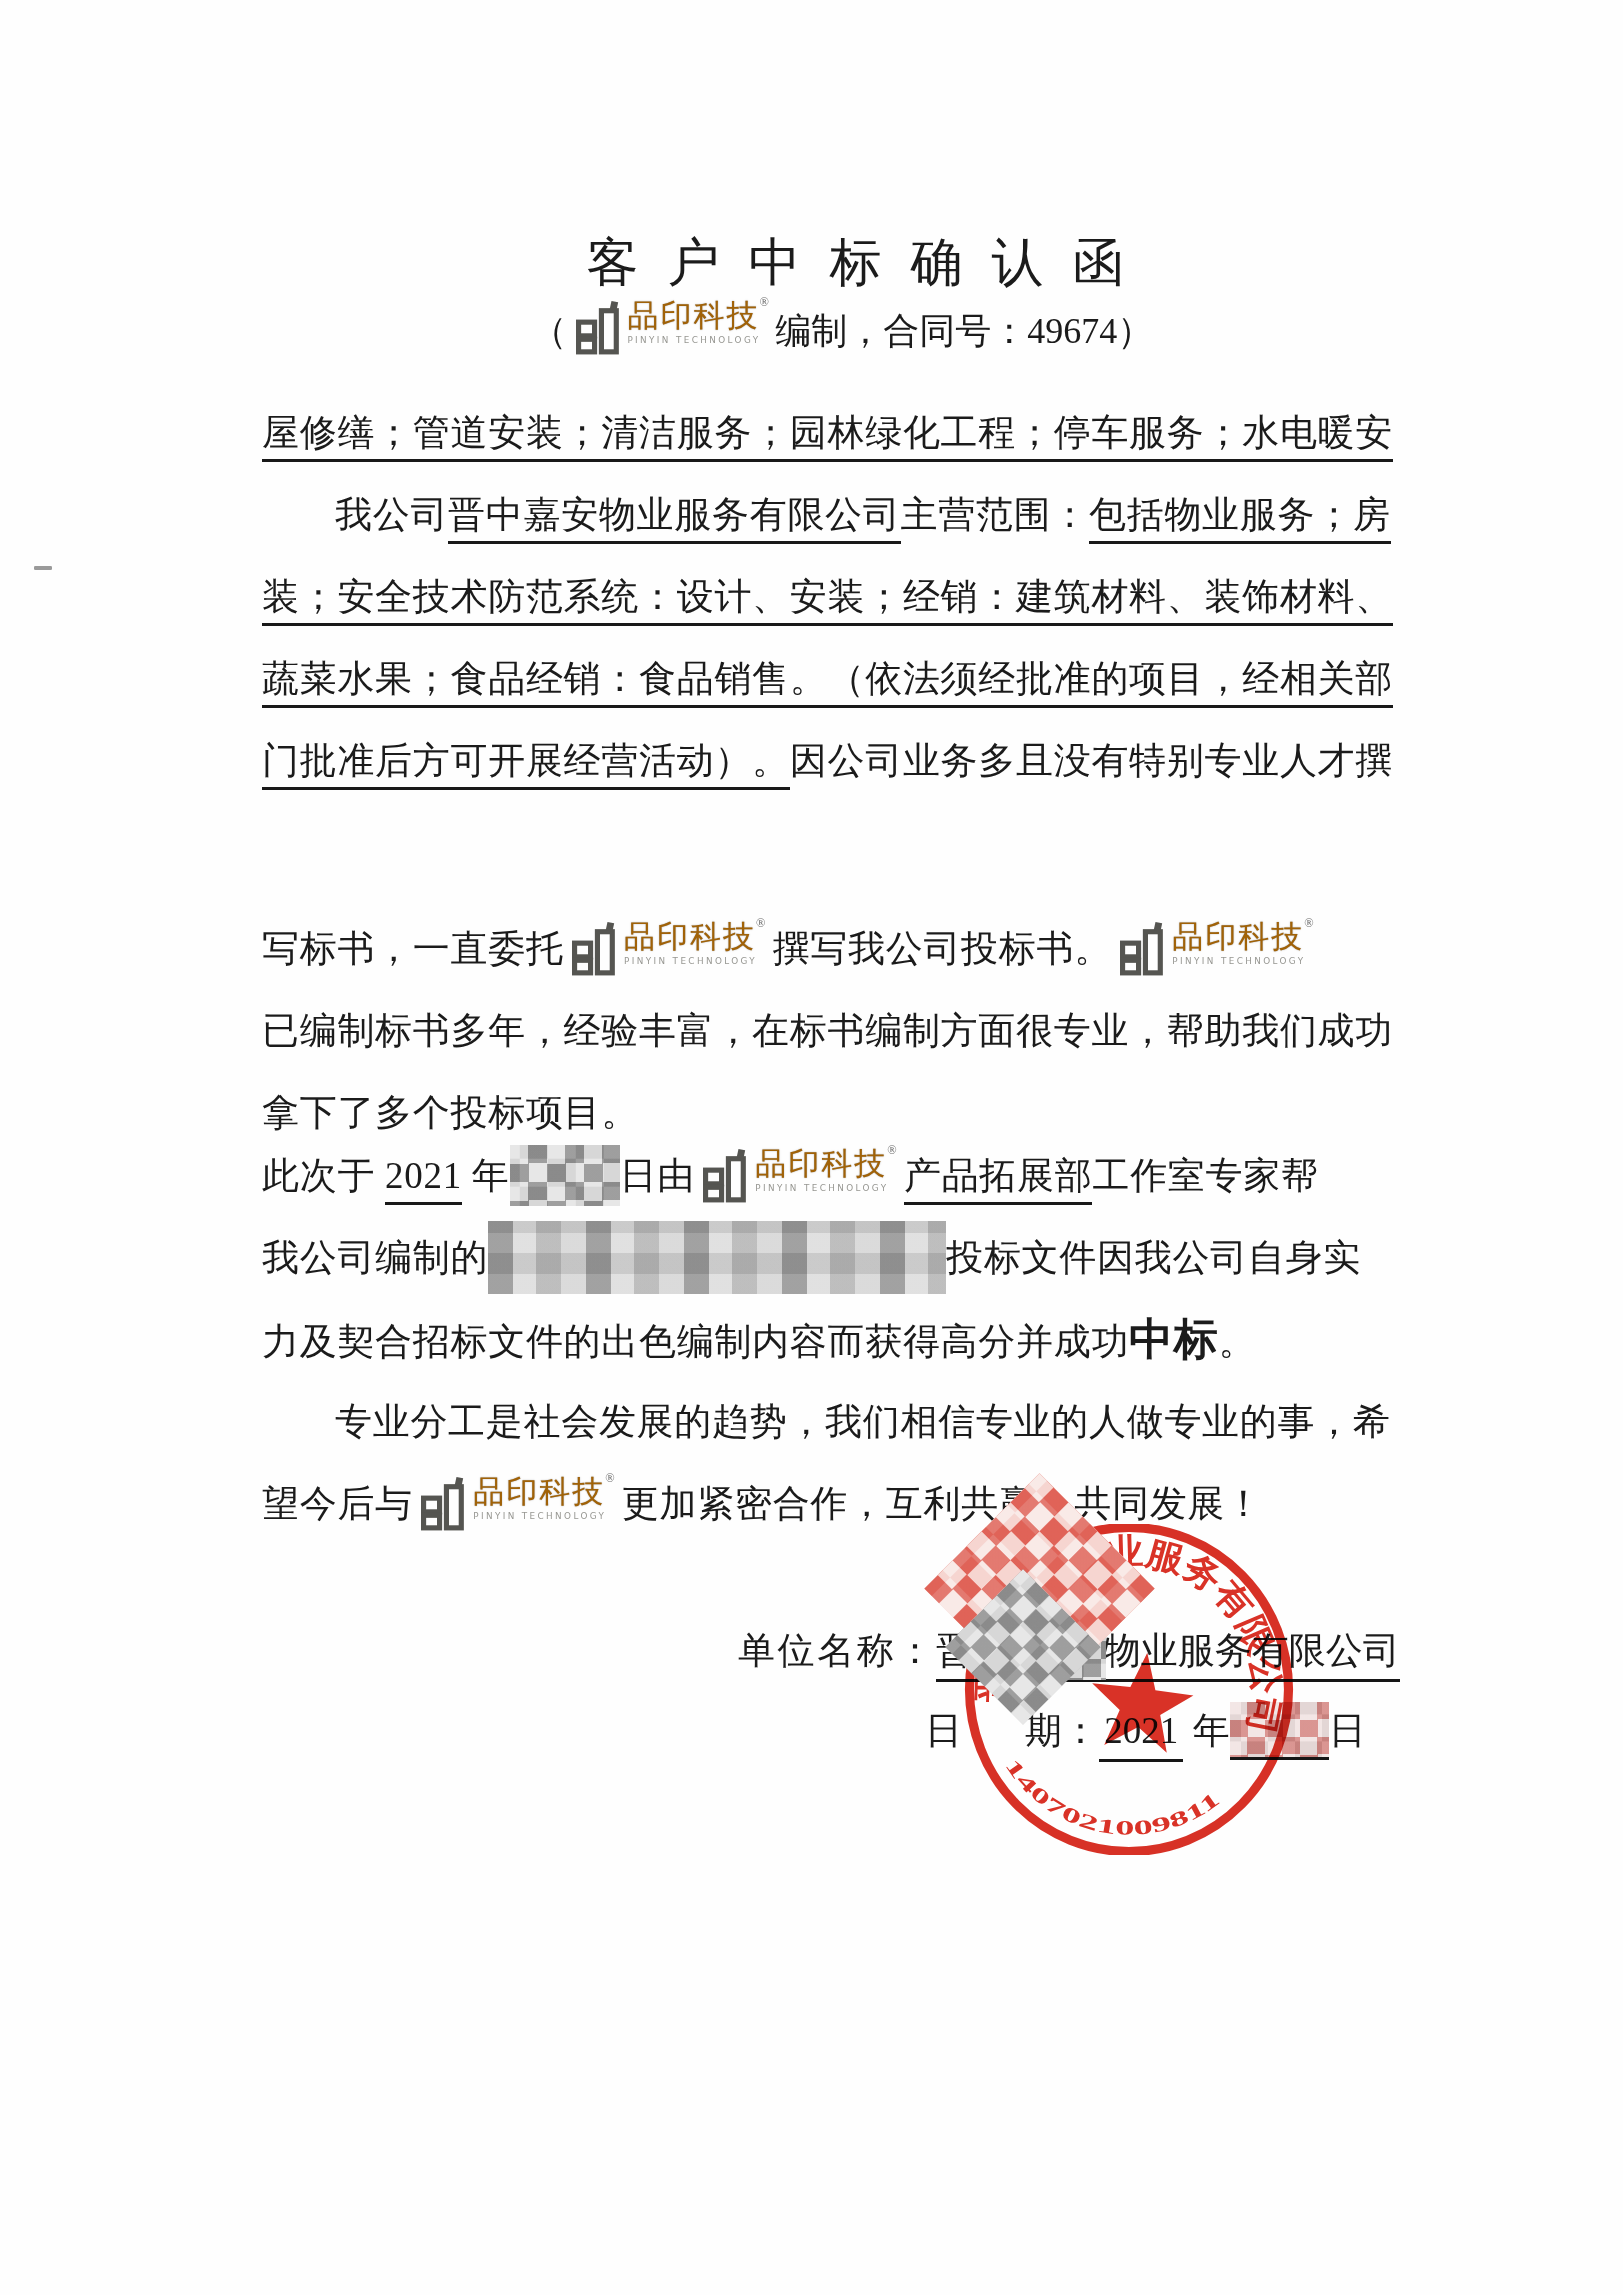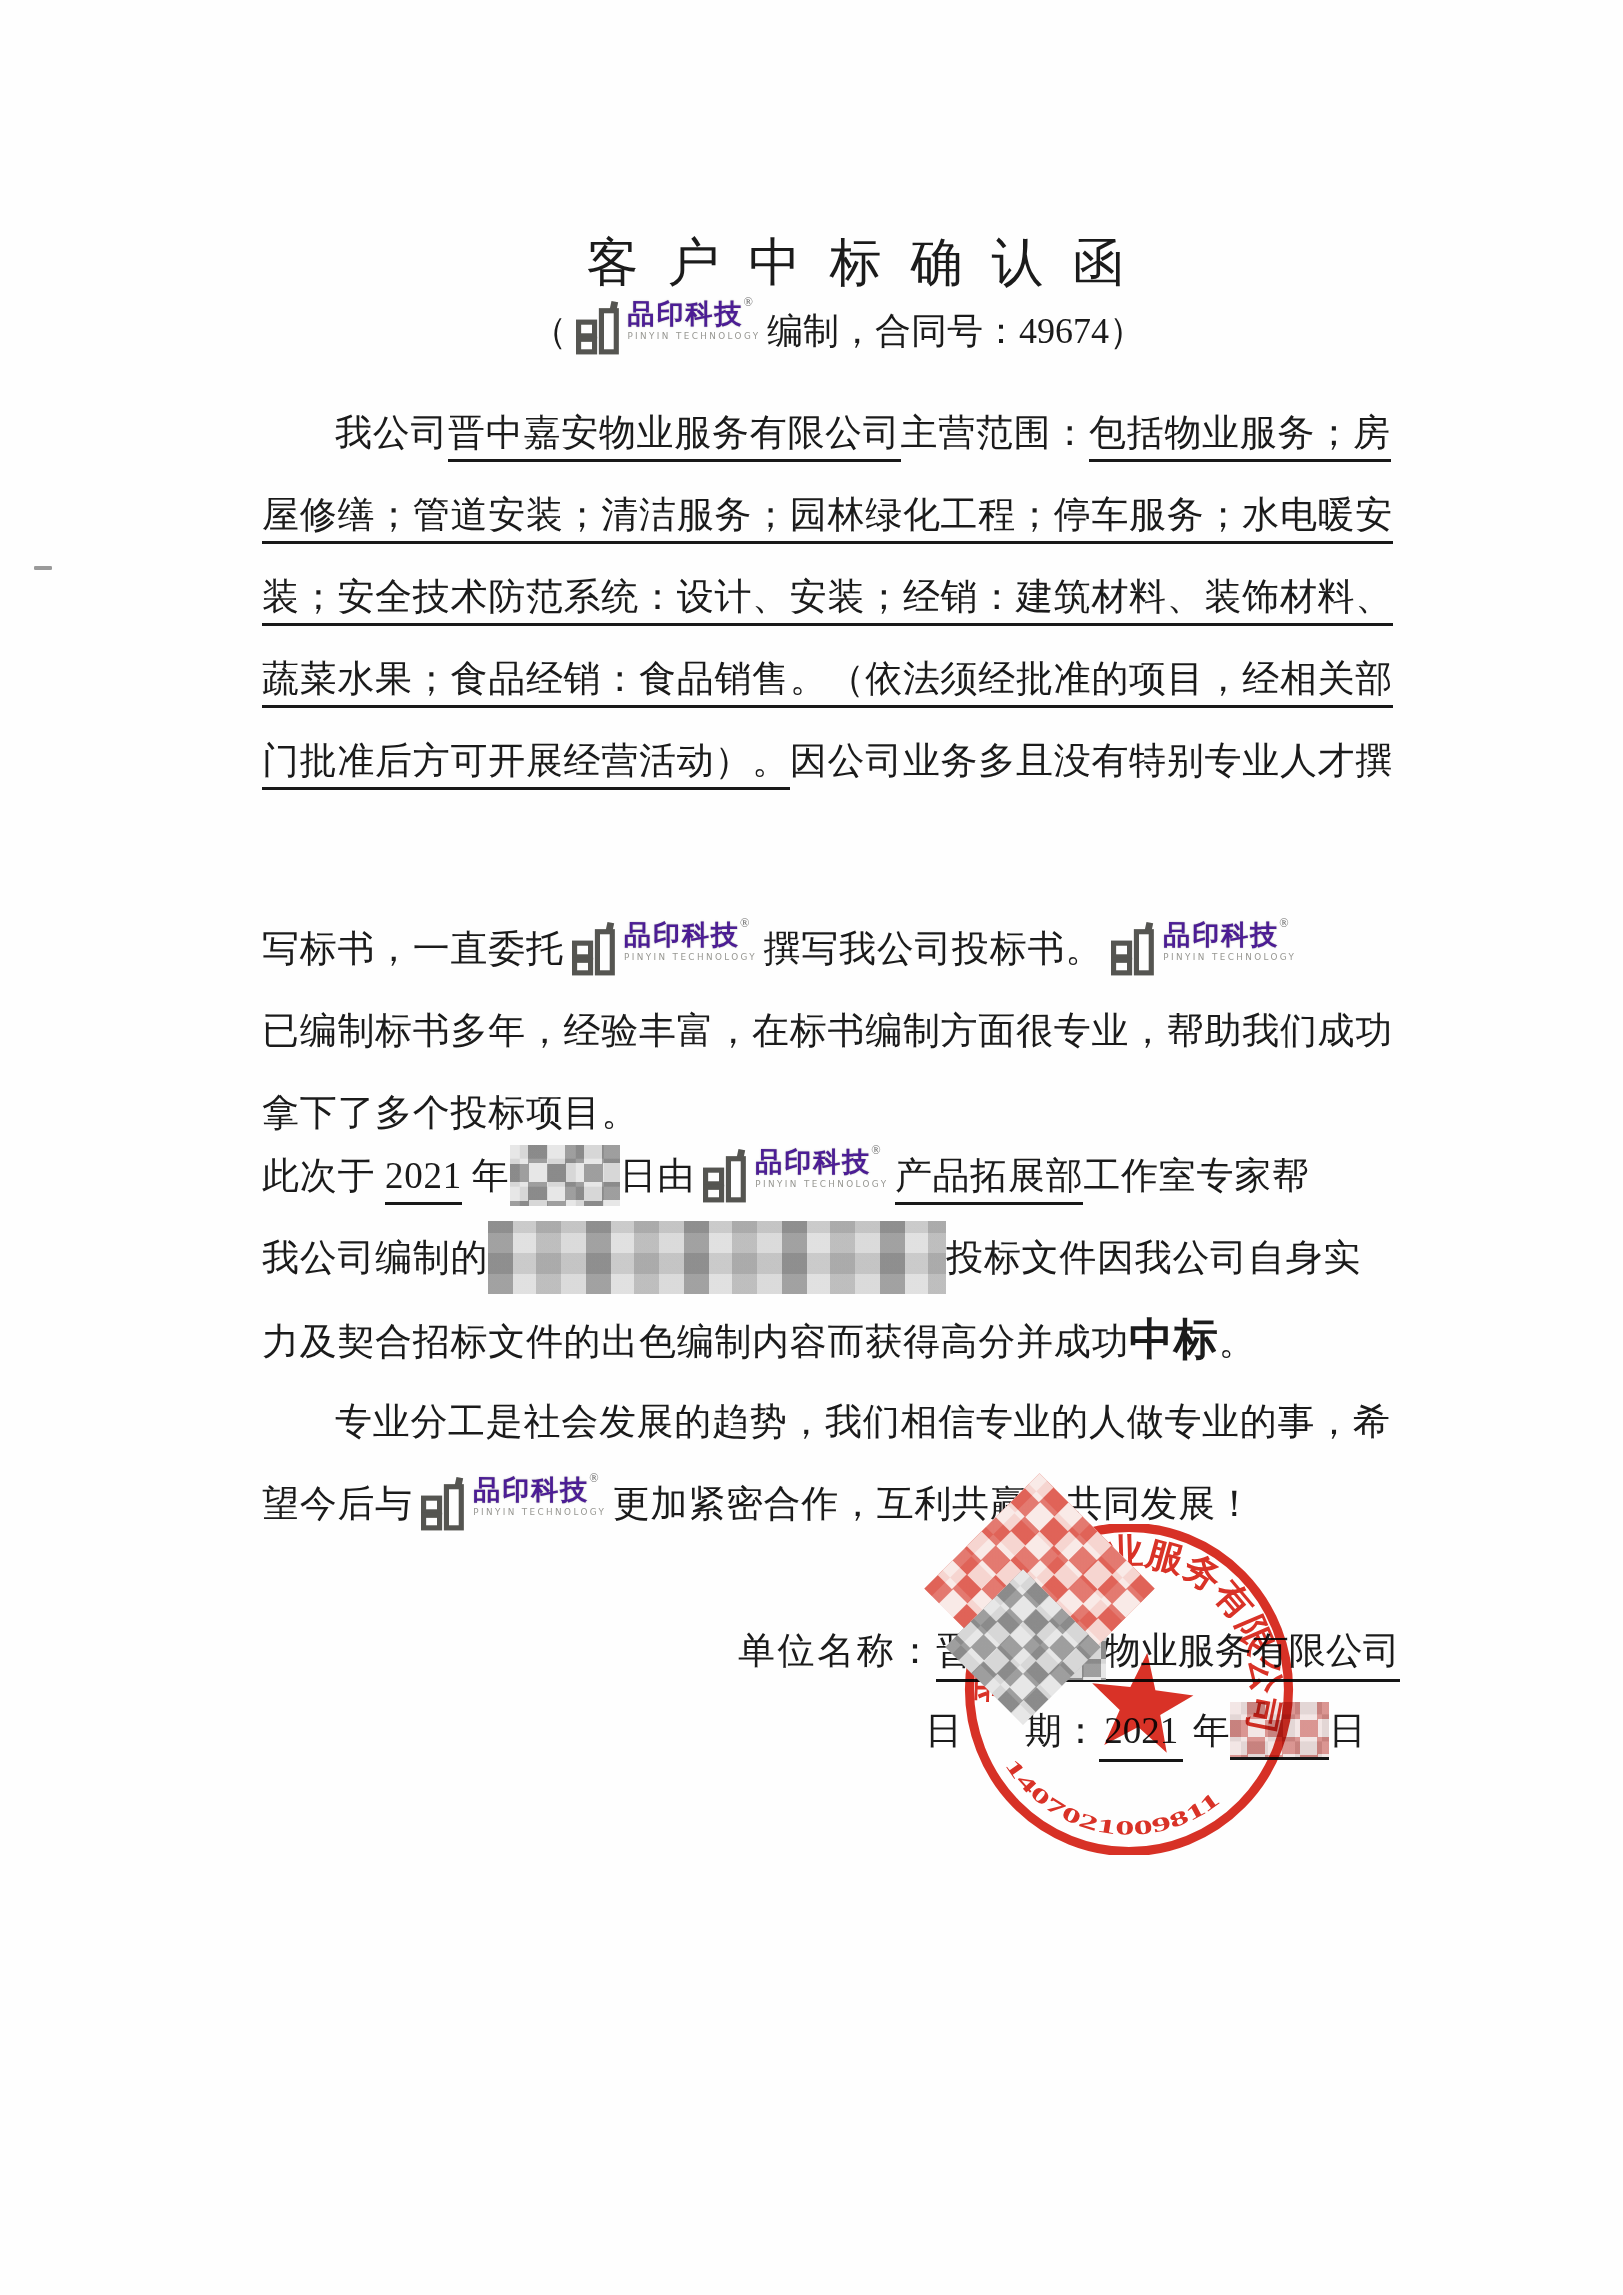--- a/index.html
+++ b/index.html
@@ -13,22 +13,22 @@
             font-size:36px;white-space:nowrap;}
 
   
   .logo{display:inline-flex;align-items:flex-start;gap:5.9px;vertical-align:middle;
         position:relative;top:-2.6px;margin:0 6.5px;white-space:nowrap;}
   .licon{width:48px;height:58px;flex:0 0 auto;}
   .lk{fill:none;stroke:#555551;stroke-width:9px;}
   .lkf{fill:#555551;}
   .ltxt{display:inline-flex;flex-direction:column;line-height:1;}
   .lrow{display:flex;align-items:flex-start;}
-  .cn{font-family:"DejaVu Sans","Liberation Sans",sans-serif;font-weight:700;
-      font-size:27px;color:#4c1d95;letter-spacing:2px;text-shadow:0 0 1.3px rgba(120,120,120,.8);}
+  .cn{font-family:"DejaVu Sans","Liberation Sans",sans-serif;font-weight:400;
+      font-size:31px;color:#a16207;letter-spacing:2px;text-shadow:0 0 1.3px rgba(120,120,120,.8);}
   .reg{font-size:12.4px;color:#6a6a6a;position:relative;top:-3.9px;}
   .en{font-family:"DejaVu Sans","Liberation Sans",sans-serif;font-size:8.8px;font-weight:400;
       letter-spacing:2.4px;color:#979792;margin-top:4.6px;}
 
   
   .para{position:absolute;left:262px;width:1117px;font-size:37px;line-height:82px;
         letter-spacing:0.7px;}
   .line{white-space:nowrap;}
   .line.indent{text-indent:73px;}
   .u{border-bottom:3.3px solid #191919;padding-bottom:5.9px;}
@@ -104,22 +104,22 @@
             <span class="reg">®</span>
           </span>
       <span class="en">PINYIN TECHNOLOGY</span>
     </span>
   </span>
     <span>编制，合同号：49674）</span>
   </div>
 
   <div id="paras">
       <div class="para" style="top: 392px;">
+        <div class="line"><span class="u ">屋修缮；管道安装；清洁服务；园林绿化工程；停车服务；水电暖安</span></div>
         <div class="line indent"><span class="">我公司</span><span class="u ">晋中嘉安物业服务有限公司</span><span class="">主营范围：</span><span class="u ">包括物业服务；房</span></div>
-        <div class="line"><span class="u ">屋修缮；管道安装；清洁服务；园林绿化工程；停车服务；水电暖安</span></div>
         <div class="line"><span class="u ">装；安全技术防范系统：设计、安装；经销：建筑材料、装饰材料、</span></div>
         <div class="line"><span class="u ">蔬菜水果；食品经销：食品销售。（依法须经批准的项目，经相关部</span></div>
         <div class="line"><span class="u ">门批准后方可开展经营活动）。</span><span class="">因公司业务多且没有特别专业人才撰</span></div>
       </div>
       <div class="para" style="top: 908px;">
         <div class="line"><span class="">写标书，一直委托</span><span class="logo">
     <svg class="licon" viewBox="0 0 84 96">
       <rect class="lk" x="8" y="36" width="28" height="24"></rect>
       <rect class="lk" x="8" y="66" width="28" height="22"></rect>
       <rect class="lk" x="48" y="16" width="26" height="72"></rect>

